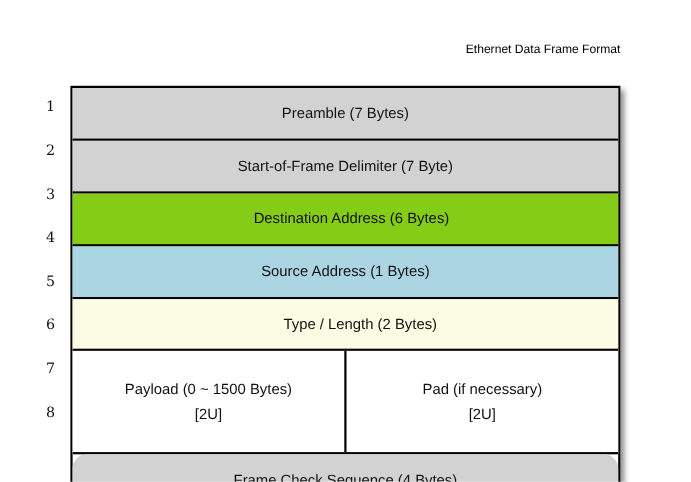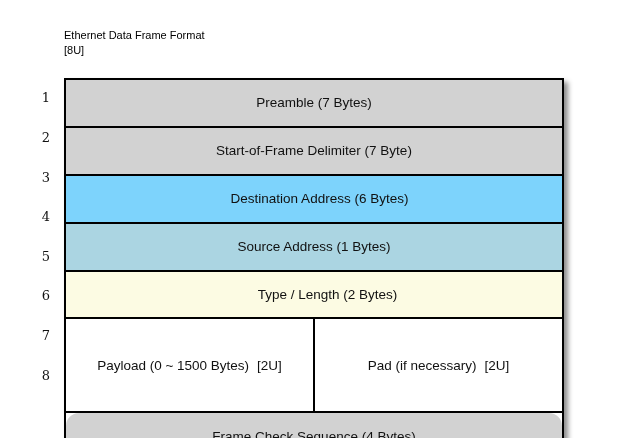--- a/index.html
+++ b/index.html
@@ -9,23 +9,23 @@
     width: 628px;
     height: 438px;
     background: #ffffff;
     font-family: "Liberation Sans", sans-serif;
     color: #000000;
     overflow: hidden;
   }
   .titleblock {
     position: absolute;
     left: 64px;
-    top: 28px;
+    top: 38px;
     width: 500px;
-    text-align: left;
+    text-align: right;
     font-size: 11px;
     line-height: 15px;
     color: #000000;
   }
   .numrail {
     position: absolute;
     left: 34px;
     top: 78px;
     width: 24px;
     height: 317px;
@@ -63,56 +63,55 @@
     color: #111111;
     text-align: center;
   }
   .row:last-child { border-bottom: none; border-radius: 13px; }
   .row.u1 { flex: 1 1 0; }
   .row.u2 { flex: 2 2 0; }
   .row.split { align-items: stretch; justify-content: stretch; padding: 0; }
   .split .cell {
     flex: 1 1 0;
     display: flex;
-    flex-direction: row;
+    flex-direction: column;
     align-items: center;
     justify-content: center;
     gap: 8px;
   }
   .split .cell.first { border-right: 2px solid #000000; }
 </style>
 </head>
 <body>
 
 <div class="stage">
 
   <div class="titleblock">
     <div>Ethernet Data Frame Format</div>
-    <div>[8U]</div>
   </div>
 
   <div class="numrail">
     <div class="num">1</div>
     <div class="num">2</div>
     <div class="num">3</div>
     <div class="num">4</div>
     <div class="num">5</div>
     <div class="num">6</div>
     <div class="num">7</div>
     <div class="num">8</div>
   </div>
 
   <div class="frame">
     <div class="row u1" style="background: rgb(210, 210, 210);">
       <span>Preamble (7 Bytes)</span>
     </div>
     <div class="row u1" style="background: rgb(210, 210, 210);">
       <span>Start-of-Frame Delimiter (7 Byte)</span>
     </div>
-    <div class="row u1" style="background: #7dd3fc; padding-left: 11px;">
+    <div class="row u1" style="background: #84cc16; padding-left: 11px;">
       <span>Destination Address (6 Bytes)</span>
     </div>
     <div class="row u1" style="background: rgb(171, 213, 226);">
       <span>Source Address (1 Bytes)</span>
     </div>
     <div class="row u1" style="background: rgb(252, 251, 227); padding-left: 27px;">
       <span>Type / Length (2 Bytes)</span>
     </div>
     <div class="row u2 split" style="background: rgb(255, 255, 255);">
       <div class="cell first">

